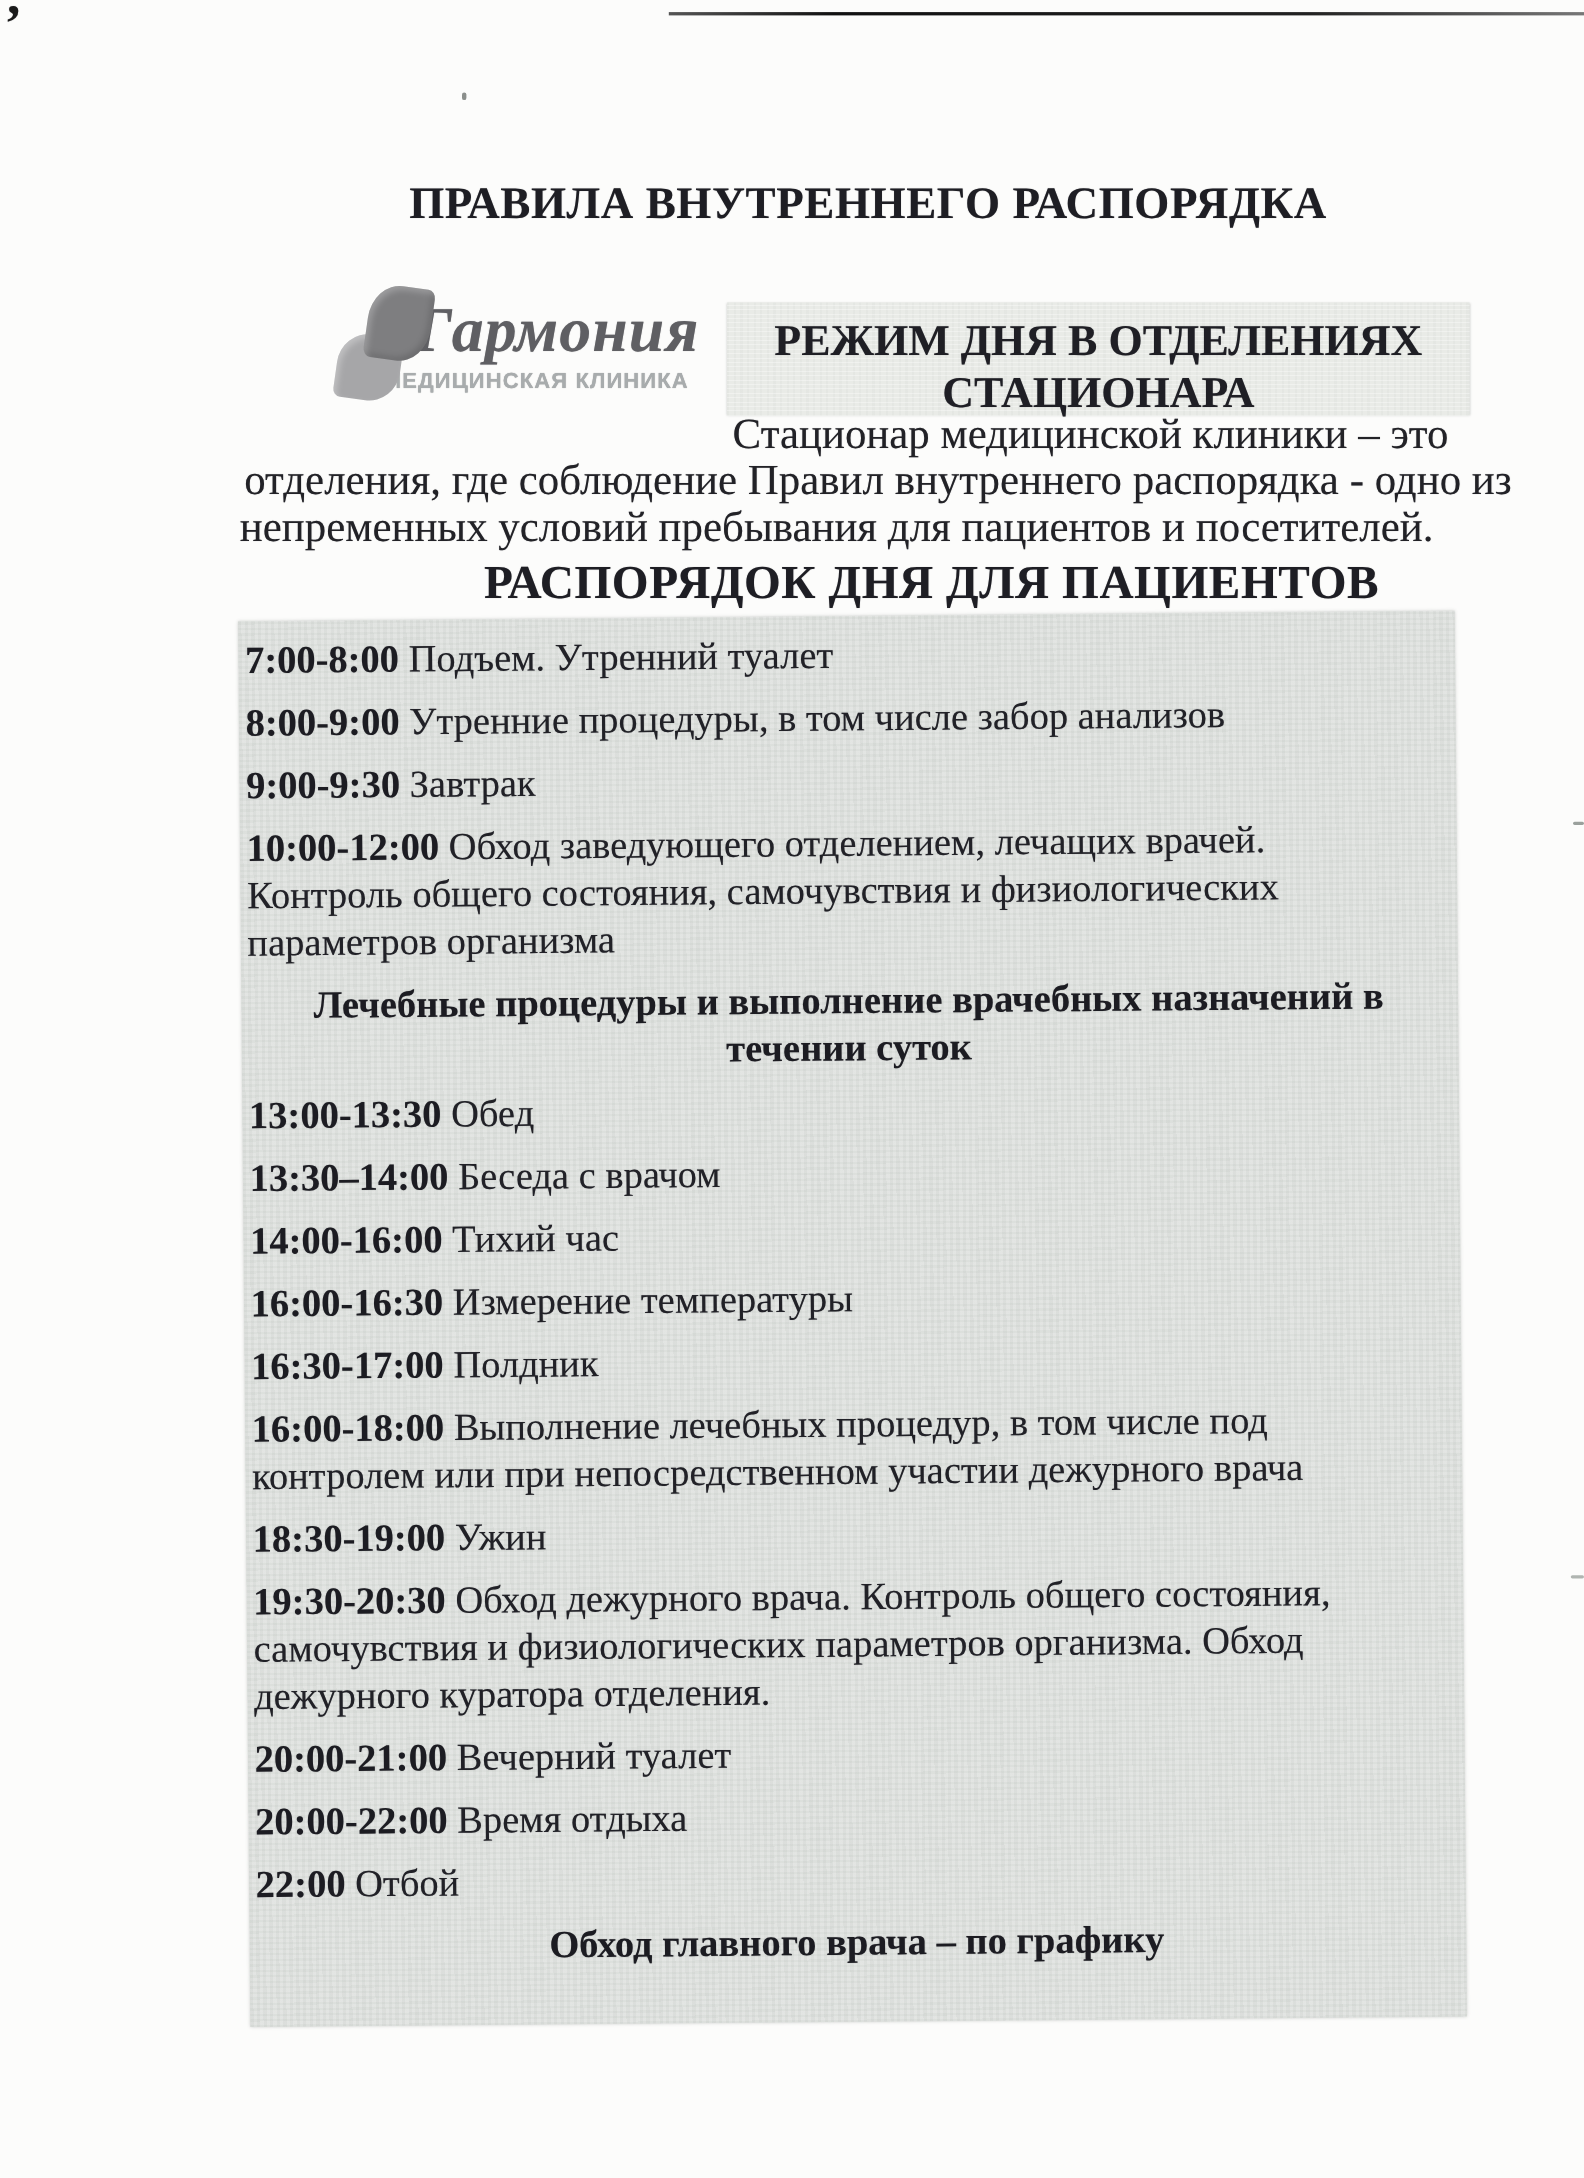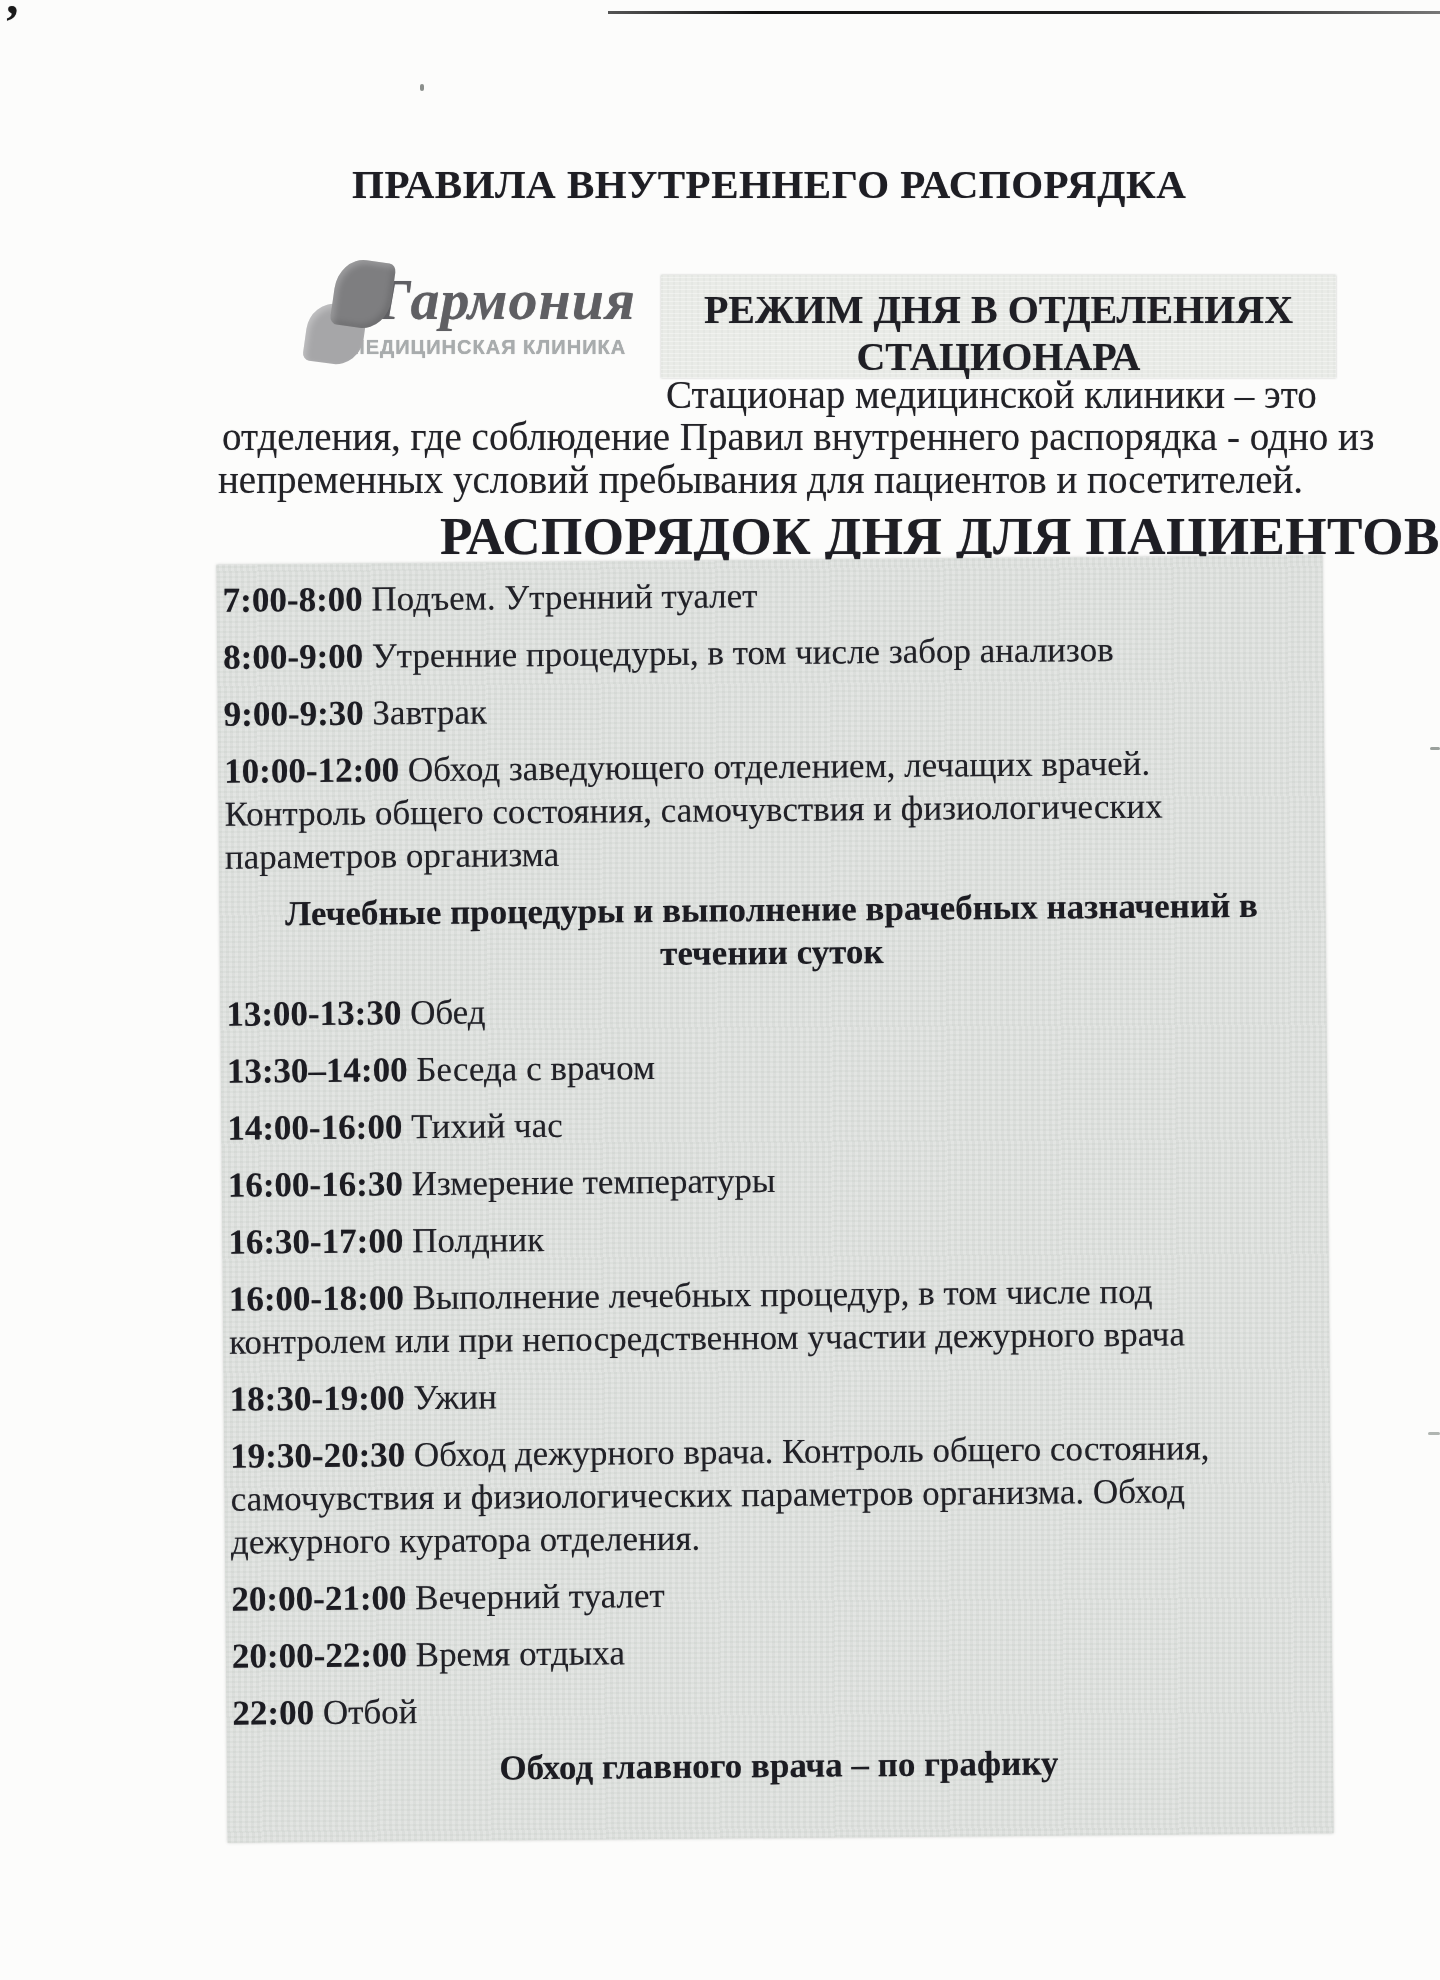--- a/index.html
+++ b/index.html
@@ -11,21 +11,21 @@
     text-shadow:0 0 0.8px rgba(35,35,40,0.45);
   }
   .top-rule{position:absolute;left:608px;top:11px;width:832px;height:3px;
     background:linear-gradient(90deg,#555 0,#111 18%,#222 70%,#777 100%);}
   .corner-mark{position:absolute;left:4px;top:-6px;font-size:48px;font-weight:bold;color:#1a1a1a;}
   .speck{position:absolute;background:#9aa09c;border-radius:2px;}
   .speck.s1{left:420px;top:84px;width:4px;height:7px;background:#8b8f8c;}
   .speck.s2{left:1430px;top:747px;width:10px;height:3px;}
   .speck.s3{left:1428px;top:1432px;width:12px;height:3px;background:#b0b5b1;}
 
-  .doc-title{position:absolute;left:352px;top:160px;margin:0;
+  .doc-title{position:absolute;left:372px;top:160px;margin:0;
     font-size:41px;font-weight:bold;white-space:nowrap;letter-spacing:0.5px;color:#1e1e24;}
 
   
   .logo{position:absolute;left:300px;top:252px;width:350px;height:115px;}
   .leaf{position:absolute;}
   .leaf.dark{left:34px;top:8px;width:58px;height:68px;background:#7e7e80;
     border-radius:48% 12% 48% 12%;transform:rotate(8deg);z-index:2;
     box-shadow:inset 3px 3px 6px rgba(255,255,255,0.25), inset -3px -3px 6px rgba(0,0,0,0.15);}
   .leaf.light{left:6px;top:52px;width:58px;height:60px;background:#a6a6a8;
     border-radius:48% 12% 48% 12%;transform:rotate(8deg);z-index:1;
@@ -43,21 +43,21 @@
                      repeating-linear-gradient(90deg, rgba(140,150,145,0.05) 0 2px, transparent 2px 6px);
     box-shadow:0 0 2px rgba(90,95,92,0.35);margin-top:32px;}
   .dept-line{font-size:40px;font-weight:bold;line-height:47px;color:#1f1f25;white-space:nowrap;}
 
   .intro-line{position:absolute;font-size:39px;white-space:nowrap;margin:0;}
   .intro-1{left:666px;top:372px;}
   .intro-2{left:222px;top:414px;}
   .intro-3{left:218px;top:457px;}
 
   .section-title{position:absolute;left:440px;top:506px;margin:0;
-    font-size:53px;font-weight:bold;white-space:nowrap;letter-spacing:0.5px;color:#1e1e24;}
+    font-size:43px;font-weight:bold;white-space:nowrap;letter-spacing:0.5px;color:#1e1e24;}
 
   
   .schedule-box{position:absolute;left:222px;top:560px;width:1106px;height:1278px;
     box-sizing:border-box;padding:14px 8px 0 6px;
     transform:rotate(-0.5deg);
     background-color:#dfe2df;
     background-image:repeating-linear-gradient(90deg, rgba(150,158,152,0.07) 0 3px, rgba(255,255,255,0.06) 3px 6px),
                      repeating-linear-gradient(0deg, rgba(140,148,142,0.06) 0 2px, rgba(255,255,255,0.05) 2px 5px);
     box-shadow:0 0 3px rgba(90,95,92,0.3);
     font-size:35px;}

